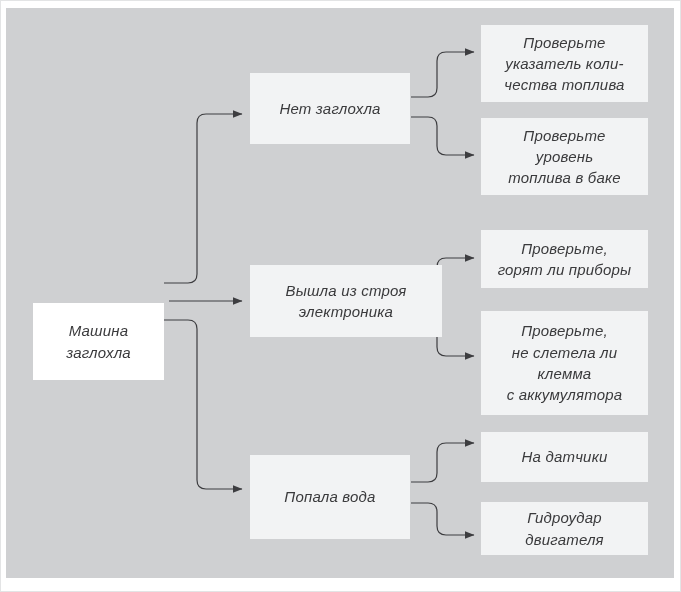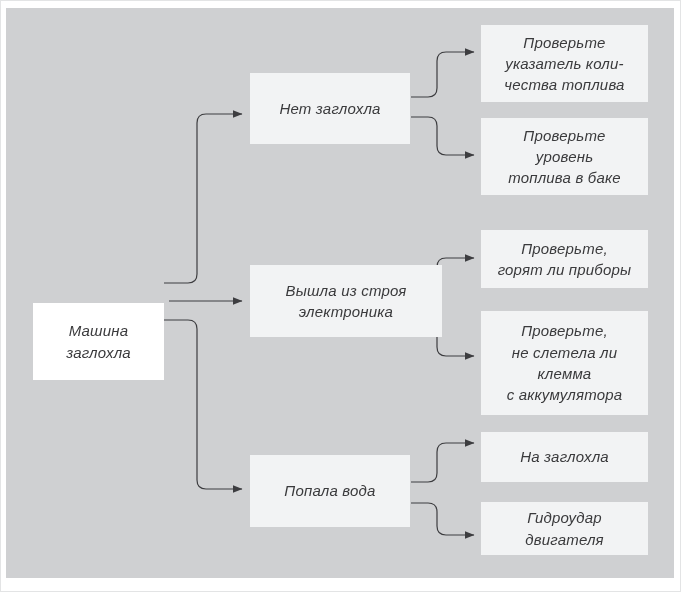--- a/index.html
+++ b/index.html
@@ -30,21 +30,21 @@
     font-size:15px;line-height:1.42;letter-spacing:.2px;
     color:var(--text);
     background:var(--box-bg);
   }
   .node.root{background:var(--root-box-bg);}
   
   .pos-root   {left:33px; top:267px; width:131px; height:77px;margin-top:36px;}
   
   .pos-fuel        {left:250px;top:73px; width:160px;height:71px;}
   .pos-electronics {left:250px;top:265px;width:192px;height:72px;}
-  .pos-water       {left:250px;top:455px;width:160px;height:72px;}
+  .pos-water       {left:250px;top:455px;width:160px;height:84px;}
   
   .pos-check0 {left:481px;top:25px; width:167px;height:77px;}
   .pos-check1 {left:481px;top:118px;width:167px;height:77px;}
   .pos-check2 {left:481px;top:230px;width:167px;height:58px;}
   .pos-check3 {left:481px;top:311px;width:167px;height:104px;}
   .pos-check4 {left:481px;top:432px;width:167px;height:50px;}
   .pos-check5 {left:481px;top:502px;width:167px;height:53px;font-style:italic;}
 
   svg.connectors{
     position:absolute;left:0;top:0;width:681px;height:592px;
@@ -101,17 +101,17 @@
 <div class="node pos-check1">
     <span>Проверьте<br>уровень<br>топлива в баке</span>
   </div>
 <div class="node pos-check2">
     <span>Проверьте,<br>горят ли приборы</span>
   </div>
 <div class="node pos-check3">
     <span>Проверьте,<br>не слетела ли<br>клемма<br>с аккумулятора</span>
   </div>
 <div class="node pos-check4">
-    <span>На заглохла</span>
+    <span>На датчики</span>
   </div>
 <div class="node pos-check5">
     <span>Гидроудар<br>двигателя</span>
   </div>
 
 </body></html>

